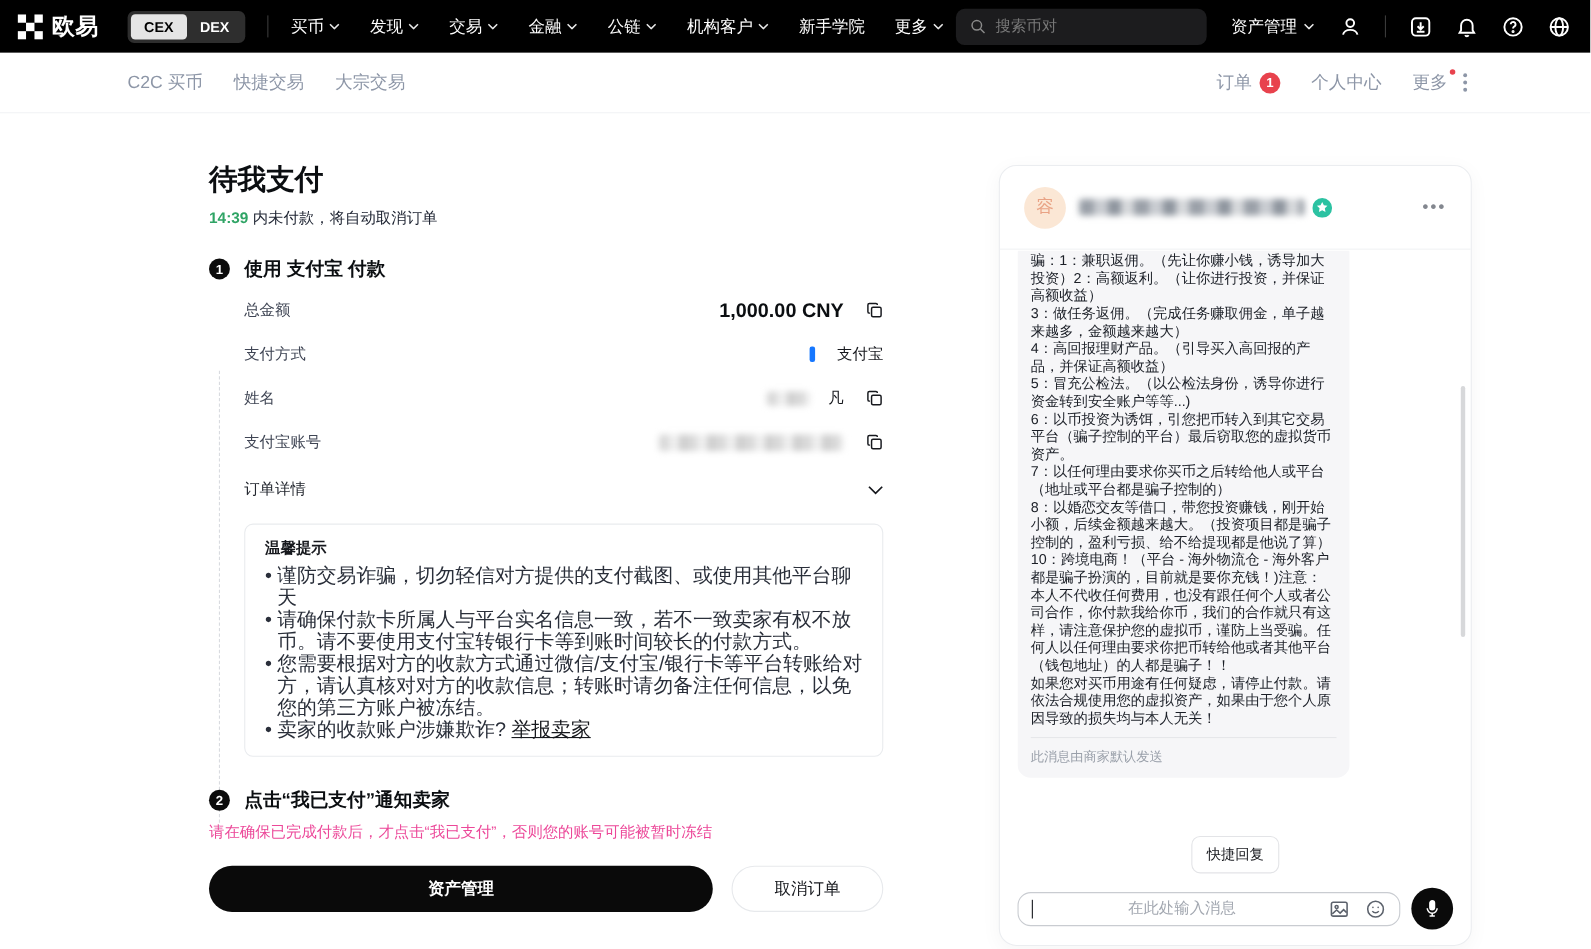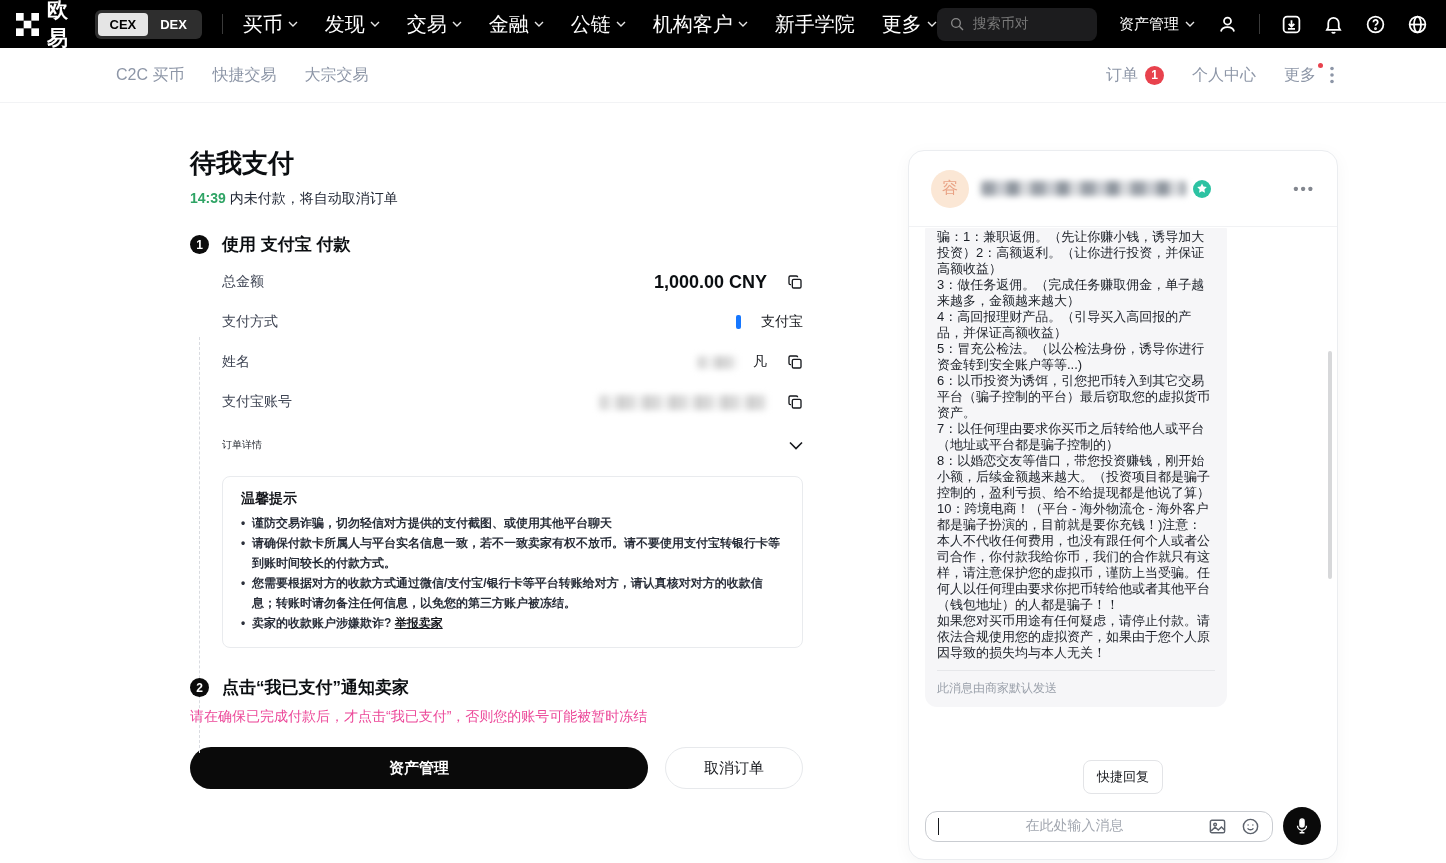--- a/index.html
+++ b/index.html
@@ -9,21 +9,21 @@
 
   
   .topnav { position:absolute; top:0; left:0; width:100%; height:48px; background:#000; display:flex; align-items:center; padding:0 18px 0 16px; color:#fff; }
   .brand { display:flex; align-items:center; gap:8px; cursor:pointer; }
   .logo-text { font-size:21px; font-weight:700; letter-spacing:.5px; }
   .toggle { display:flex; background:#2e2e2e; border-radius:6px; padding:3px; margin-left:26px; }
   .tg { font-size:13px; font-weight:700; padding:4px 12px; border-radius:4px; color:#fff; cursor:pointer; }
   .tg.active { background:#e5e5e5; color:#000; }
   .vdiv { width:1px; height:20px; background:#3a3a3a; margin:0 20px; }
   .menu { display:flex; align-items:center; gap:27px; }
-  .menu-item { display:flex; align-items:center; gap:5px; font-size:20px; font-weight:500; cursor:pointer; white-space:nowrap; }
+  .menu-item { display:flex; align-items:center; gap:5px; font-size:15px; font-weight:500; cursor:pointer; white-space:nowrap; }
   .cv { opacity:.9; }
   .search { margin-left:auto; width:228px; height:33px; background:#1c1c1e; border-radius:8px; display:flex; align-items:center; gap:8px; padding:0 12px; cursor:text; }
   .search .ph { color:#787878; font-size:14px; }
   .assets { display:flex; align-items:center; gap:6px; font-size:15px; font-weight:500; margin-left:22px; cursor:pointer; white-space:nowrap; }
   .nav-icons { display:flex; align-items:center; gap:21px; margin-left:22px; }
   .nav-icon { display:flex; align-items:center; cursor:pointer; color:#fff; }
 
   
   .subnav { position:absolute; top:48px; left:0; width:100%; height:55px; background:#fff; border-bottom:1px solid #f2f3f5; display:flex; align-items:center; justify-content:space-between; padding:0 112px 0 116px; }
   .sn-left, .sn-right { display:flex; align-items:center; gap:28px; }
@@ -48,24 +48,24 @@
   .pval { display:flex; align-items:center; gap:20px; }
   .amount { font-size:18px; font-weight:700; color:#0b0e11; }
   .ali-mark { width:5px; height:14px; border-radius:2px; background:#1677ff; display:inline-block; }
   .pm-text { font-size:14px; color:#16181d; }
   .blur-chip { border-radius:3px; filter:blur(3px); background:repeating-linear-gradient(90deg,#d9d9d9 0 9px,#efefef 9px 18px,#cfcfcf 18px 26px); }
   .blur-name { width:40px; height:13px; }
   .blur-acct { width:168px; height:15px; }
   .name-tail { font-size:14px; color:#16181d; margin-left:-4px; }
   .copy-btn { display:flex; color:#16181d; cursor:pointer; }
   .details-row { height:46px; margin-left:32px; display:flex; align-items:center; justify-content:space-between; cursor:pointer; }
-  .details-row .lab { font-size:10px; color:#23272f; }
+  .details-row .lab { font-size:14px; color:#23272f; }
   .tips { margin-left:32px; margin-top:8px; border:1px solid #e9ebee; border-radius:8px; padding:13px 18px 14px; }
   .tips-title { font-size:14px; font-weight:700; color:#16181d; margin-bottom:5px; }
-  .tips li { list-style:none; font-size:12px; color:#2a2f3a; line-height:20px; padding-left:11px; position:relative;font-weight:bold; }
+  .tips li { list-style:none; font-size:18px; color:#2a2f3a; line-height:20px; padding-left:11px; position:relative; }
   .tips li::before { content:"•"; position:absolute; left:0; color:#2a2f3a; }
   .report-link { color:#16181d; text-decoration:underline; cursor:pointer; }
   .step2-desc { margin-top:9px; font-size:14px; color:#ec4899; }
   .btn-row { display:flex; gap:17px; margin-top:21px; }
   .btn-pay { width:458px; height:42px; border-radius:24px; background:#0a0a0a; color:#fff; font-size:15px; font-weight:600; border:none; display:flex; align-items:center; justify-content:center; cursor:pointer; font-family:inherit; }
   .btn-cancel { width:138px; height:42px; border-radius:24px; background:#fff; color:#16181d; font-size:15px; font-weight:500; border:1px solid #e7e9ec; display:flex; align-items:center; justify-content:center; cursor:pointer; font-family:inherit; }
 
   
   .chat { position:absolute; left:908px; top:150px; width:430px; height:710px; background:#fff; border:1px solid #ebedf0; border-radius:16px; box-shadow:0 4px 18px rgba(0,0,0,.04); }
   .chat-header { height:76px; display:flex; align-items:center; padding:0 22px; border-bottom:1px solid #f1f2f4; }

